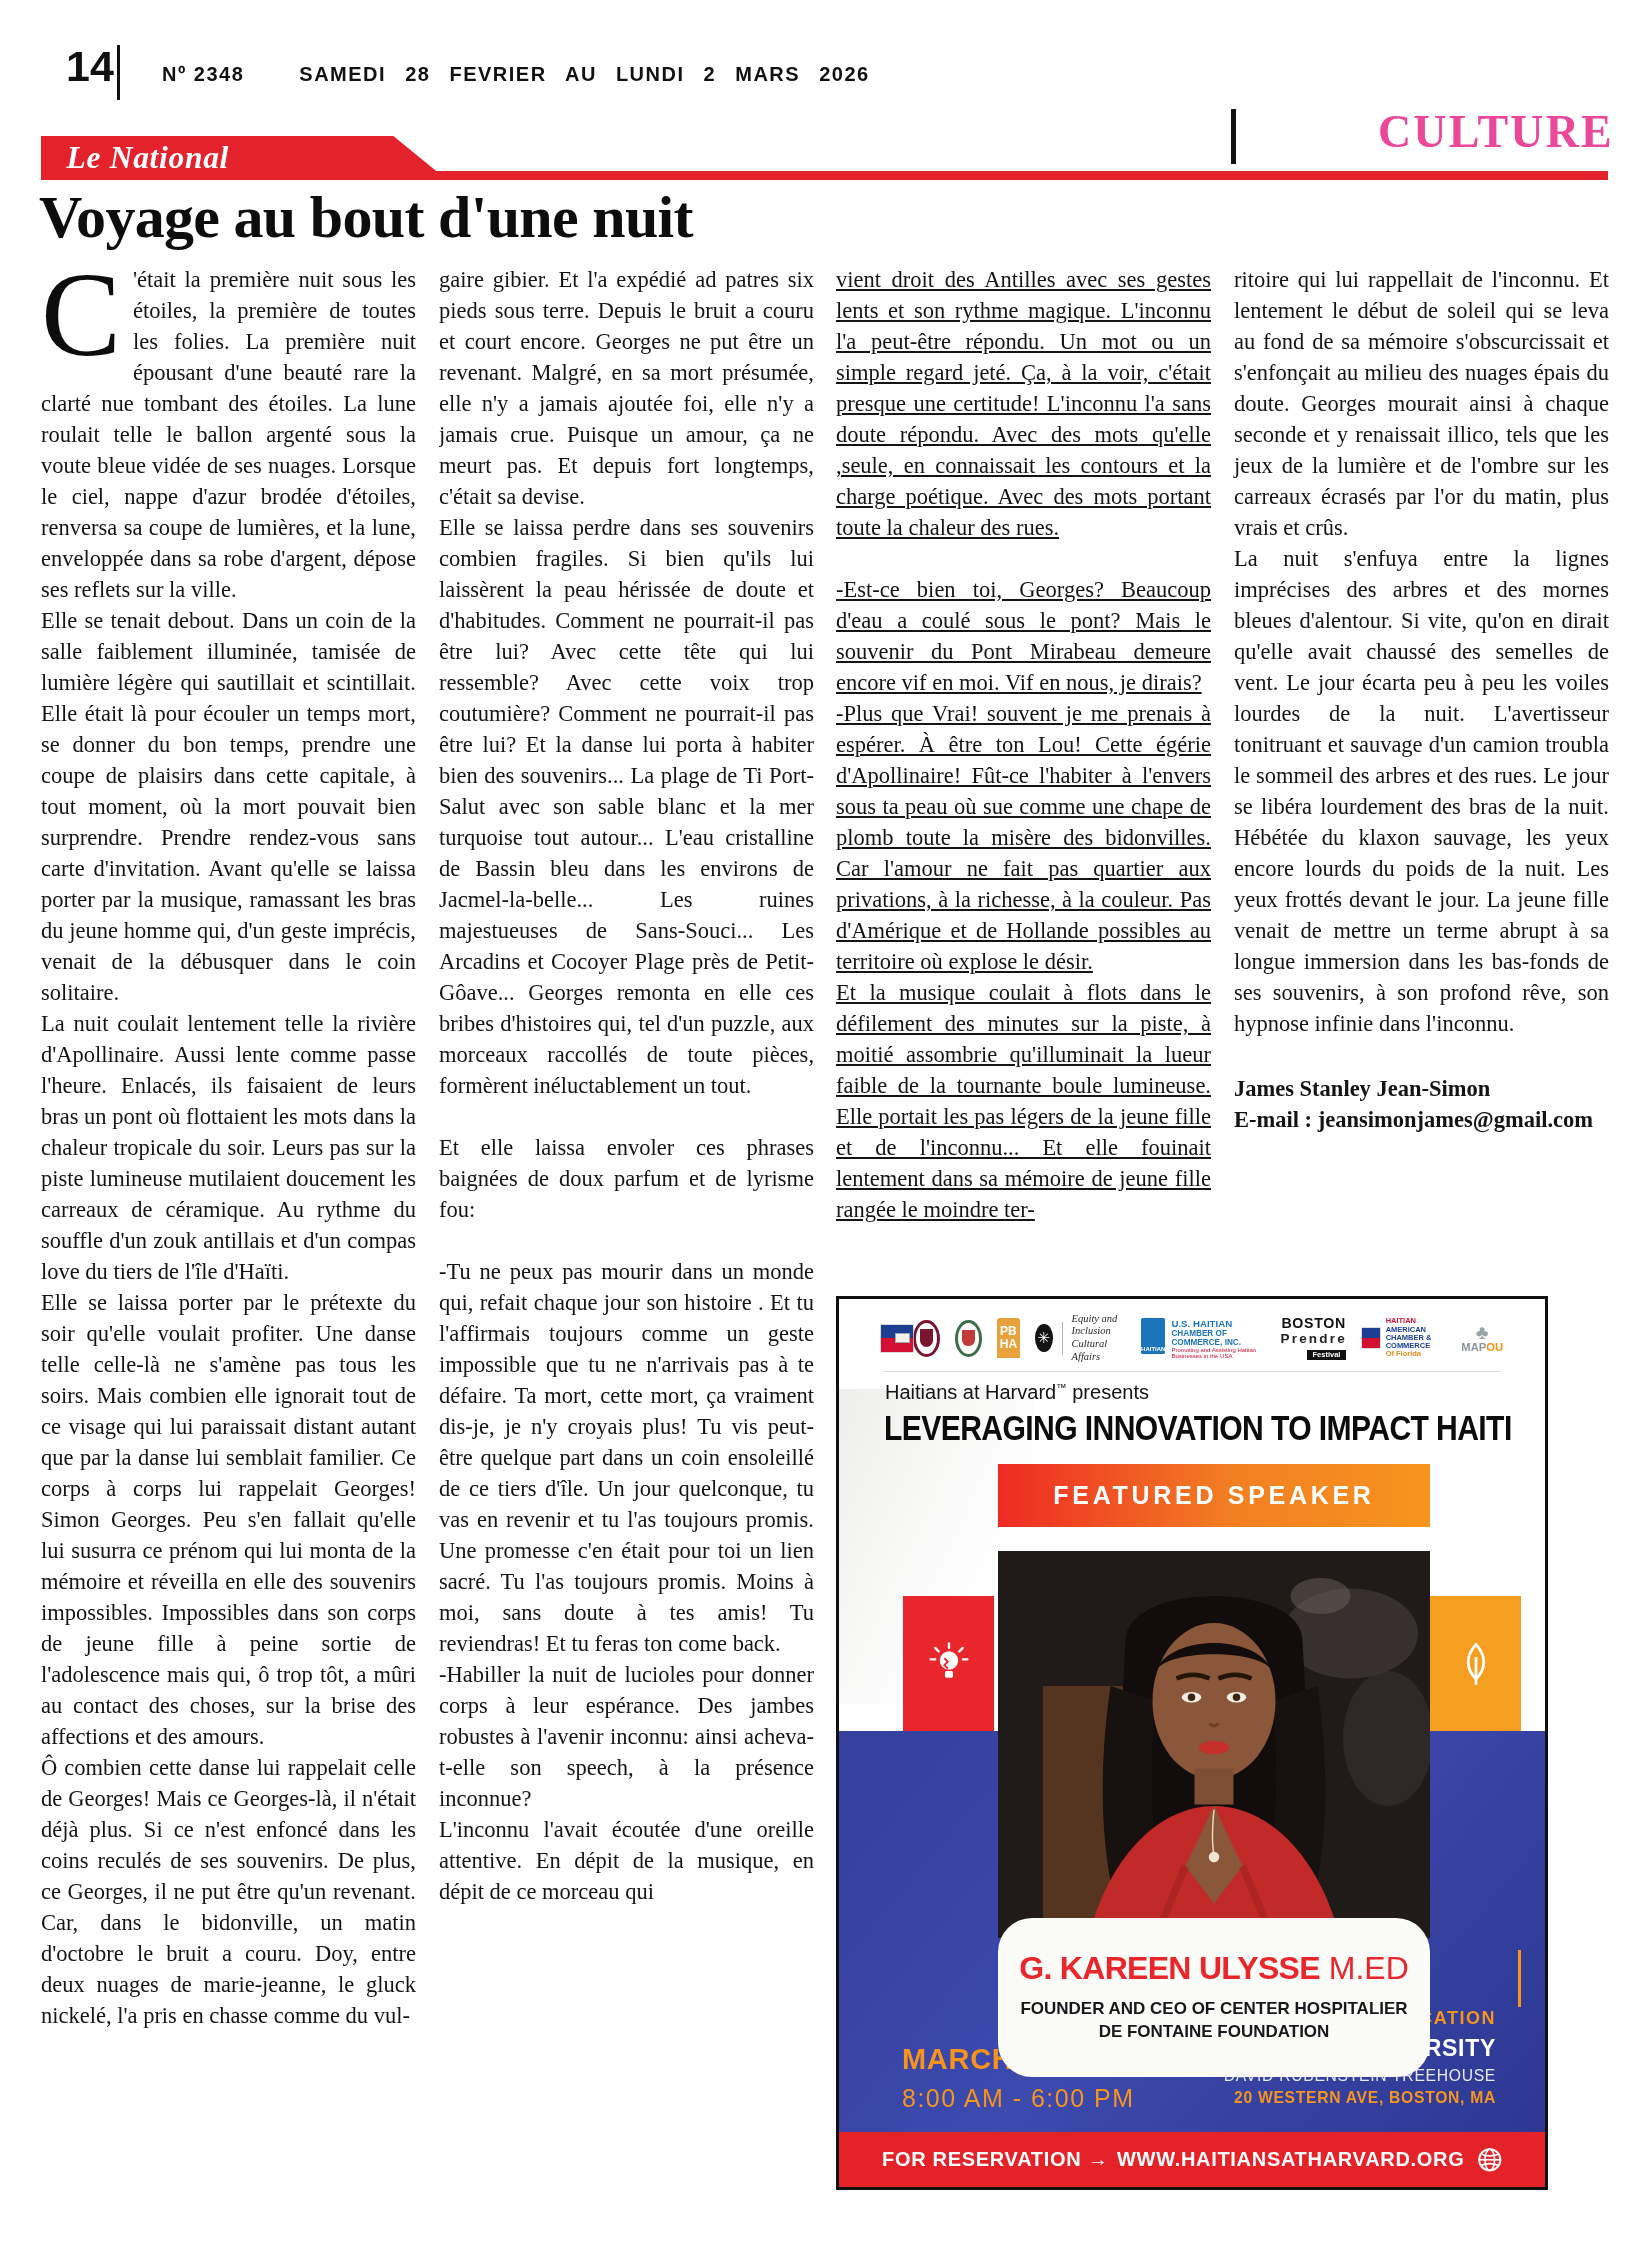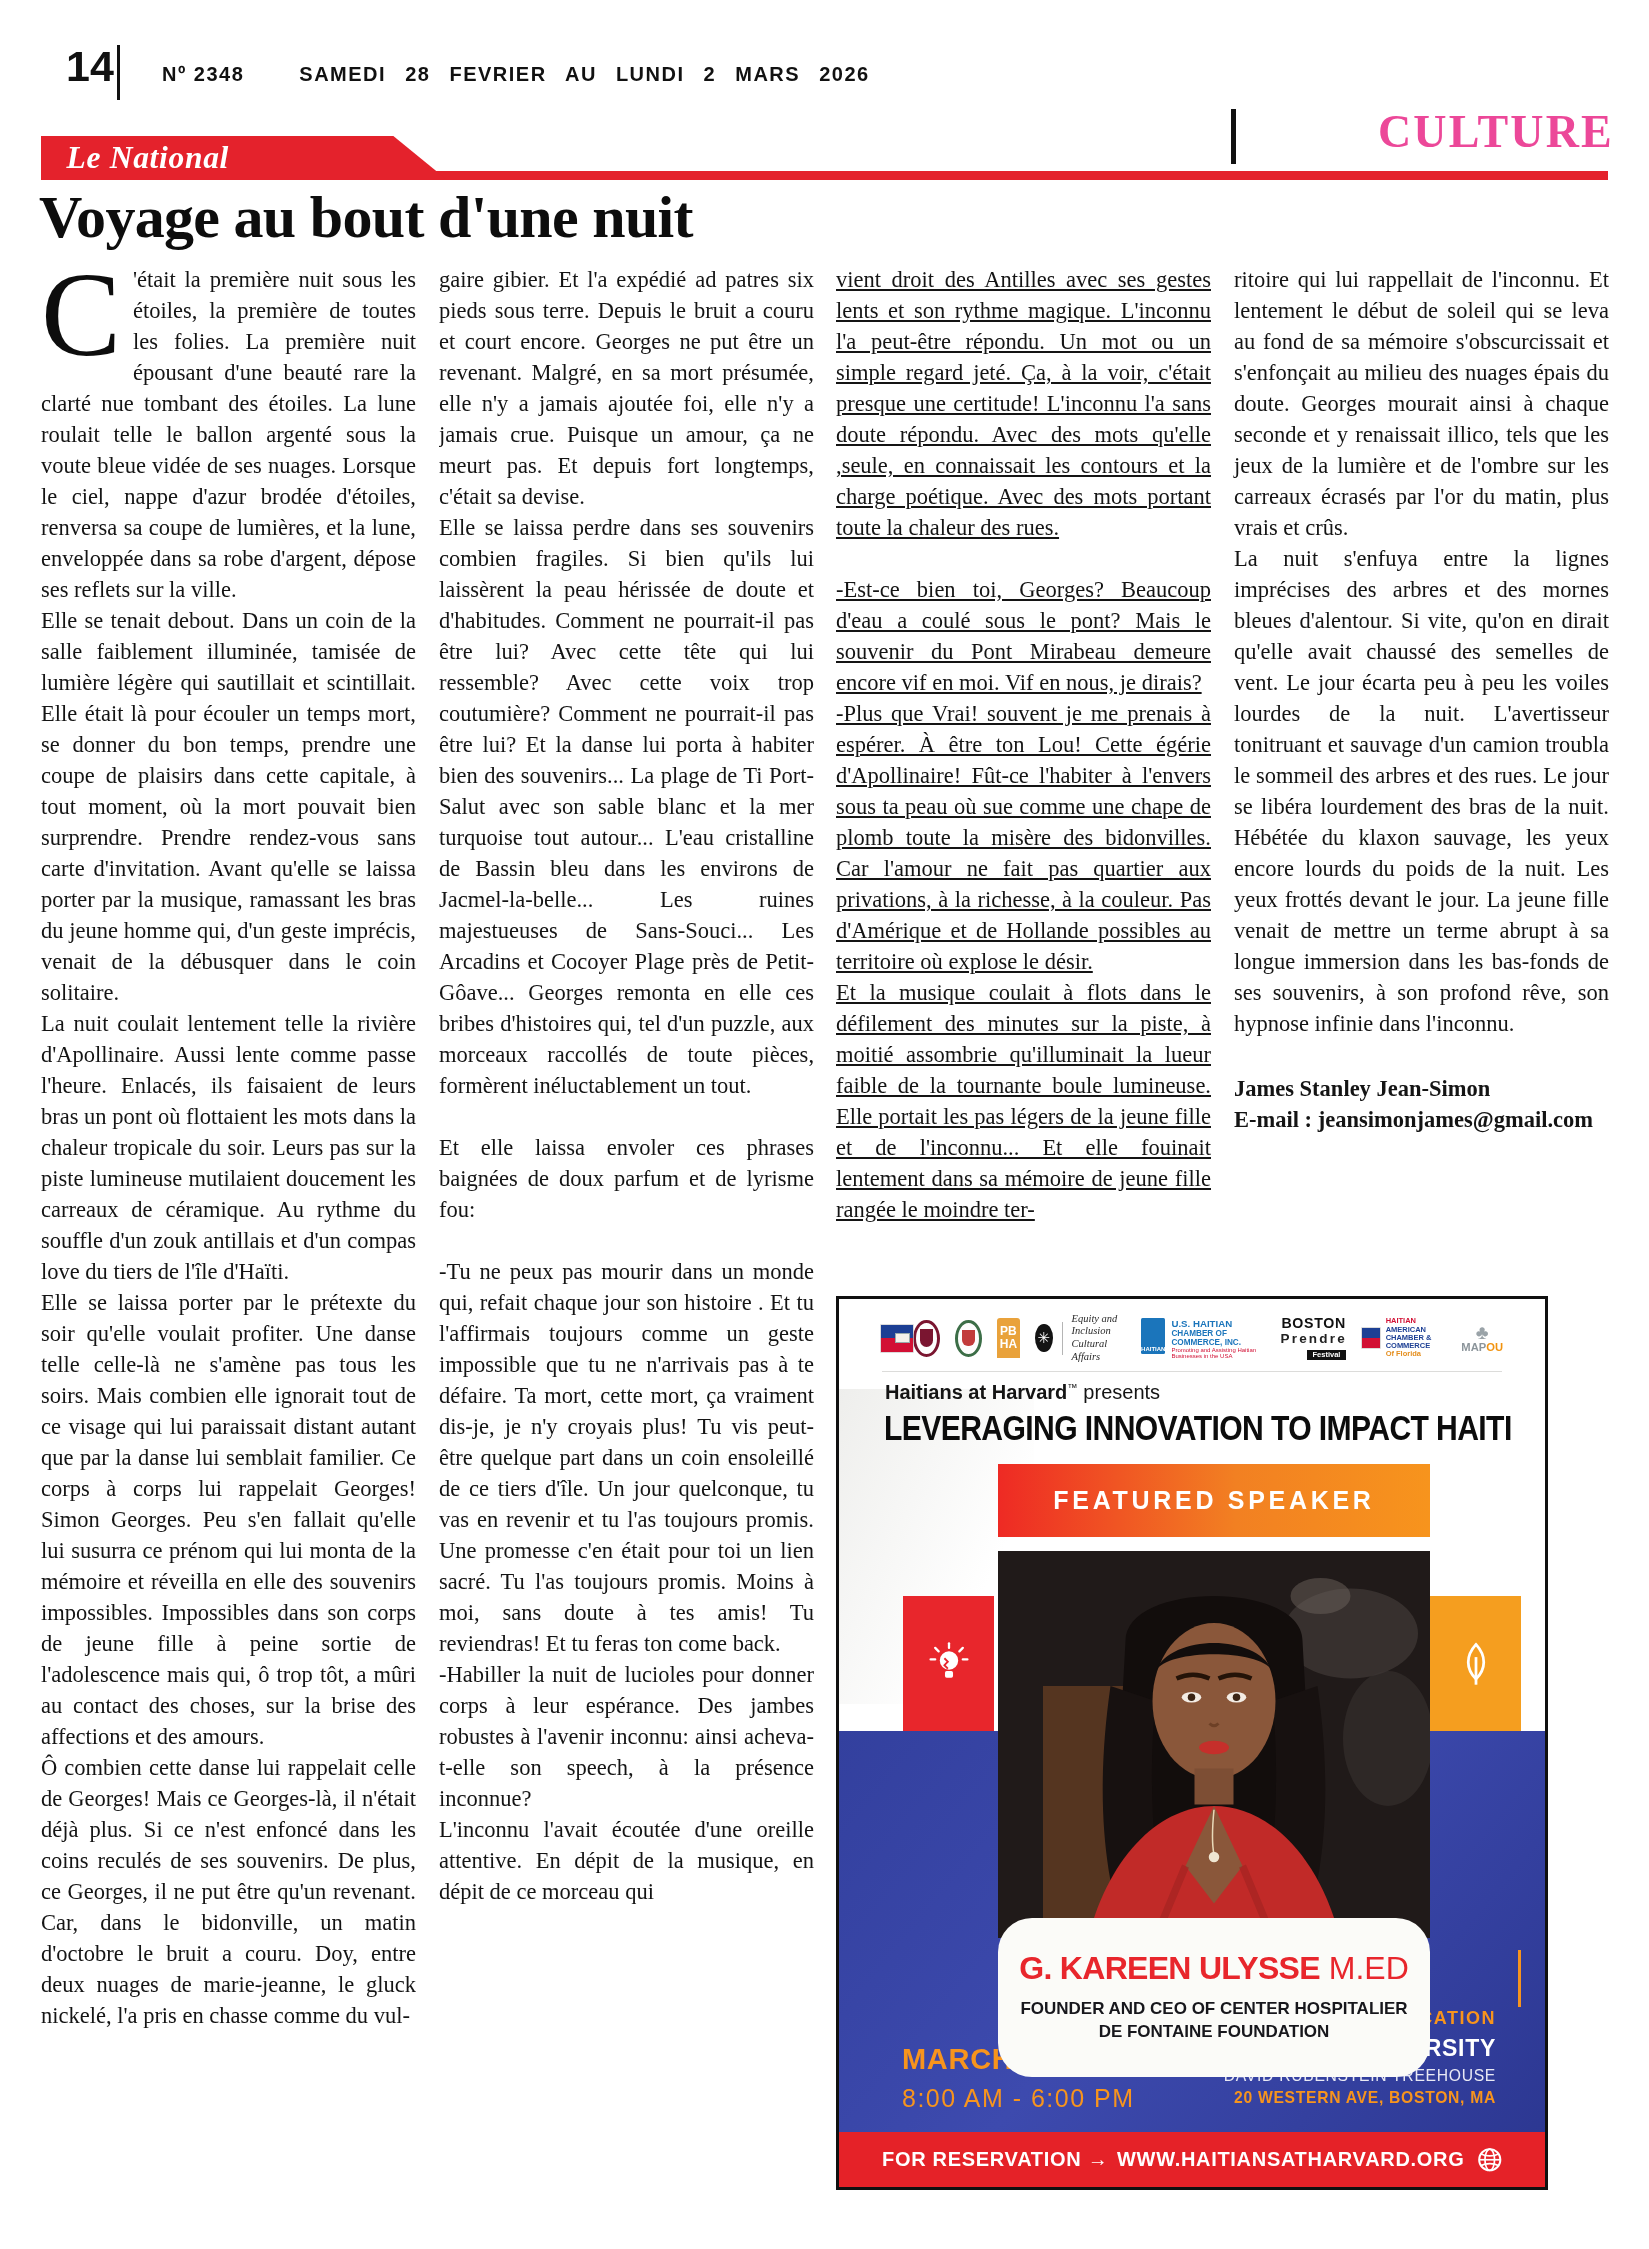--- a/index.html
+++ b/index.html
@@ -80,24 +80,24 @@
   .hacc-flag { width:27px; height:19.5px; background:linear-gradient(180deg,#1c3f94 50%, #d21034 50%); box-shadow:0 0 0 0.7px #ccc; }
   .hacc-text { font:700 7.5px "Liberation Sans",sans-serif; line-height:8.2px; }
   .hacc-text .r { color:#d21034; } .hacc-text .b { color:#1c3f94; } .hacc-text .o { color:#e58f1f; font-weight:600; }
   .lg-mapou { text-align:center; }
   .mp-tree { font-size:19.5px; color:#9aa3a8; line-height:18px; }
   .mp-text { font:700 11.2px "Liberation Sans",sans-serif; color:#8c959b; }
   .mp-text .o { color:#f2930f; }
 
   .p-divider { position:absolute; left:43px; right:43px; top:72px; border-top:1.5px solid #dcdcda; }
   .p-presents { position:absolute; left:46px; top:82px; color:#141414; font:400 20px "Liberation Sans",sans-serif; }
-  .p-presents .brand { font-weight:700; }
+  .p-presents .brand { font-weight:400; }
   .p-presents sup { font-size:10.5px; }
   .p-title { position:absolute; left:45px; top:109px; width:720px; font:800 35px "Liberation Sans",sans-serif; color:#0c0c0c; letter-spacing:-0.7px; transform:scaleX(.86); transform-origin:left center; white-space:nowrap; }
-  .p-banner { position:absolute; left:159px; top:165px; width:432px; height:73px; background:linear-gradient(90deg,#ee2a24 0%, #f28022 55%, #f7941d 100%); color:#fff; display:flex; align-items:center; justify-content:center; font:700 25px "Liberation Sans",sans-serif; letter-spacing:3.7px; }
+  .p-banner { position:absolute; left:159px; top:165px; width:432px; height:63px; background:linear-gradient(90deg,#ee2a24 0%, #f28022 55%, #f7941d 100%); color:#fff; display:flex; align-items:center; justify-content:center; font:700 25px "Liberation Sans",sans-serif; letter-spacing:3.7px; }
   .p-square-left  { position:absolute; left:64px;  top:297px; width:91px; height:135px; background:#e8262c; display:flex; align-items:center; justify-content:center; }
   .p-square-right { position:absolute; left:591px; top:297px; width:91px; height:135px; background:#f59e1f; display:flex; align-items:center; justify-content:center; }
   .p-blue { position:absolute; left:0; right:0; top:432px; bottom:0; background:linear-gradient(130deg,#33409e 0%, #3d4aae 45%, #2b3690 100%); }
   .p-photo { position:absolute; left:159px; top:252px; width:432px; height:387px; z-index:2; }
   .p-card { position:absolute; left:159px; top:619px; width:432px; height:159px; background:#fbfbf8; border-radius:34px; z-index:3; text-align:center; padding-top:31.5px; }
   .sp-name { font:800 32px "Liberation Sans",sans-serif; color:#e8262c; letter-spacing:-0.7px; }
   .sp-name .deg { font-weight:500; letter-spacing:0; }
   .sp-role { margin-top:10.5px; font:700 17px "Liberation Sans",sans-serif; color:#17171c; line-height:23px; }
   .p-date { position:absolute; left:63px; top:744px; z-index:2; color:#f7941d; }
   .p-date .d-main { font:800 29px "Liberation Sans",sans-serif; letter-spacing:0.7px; }

